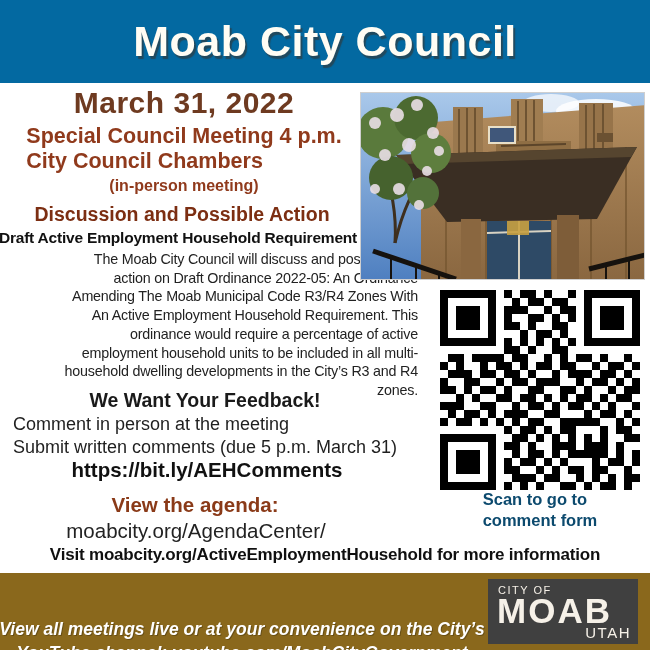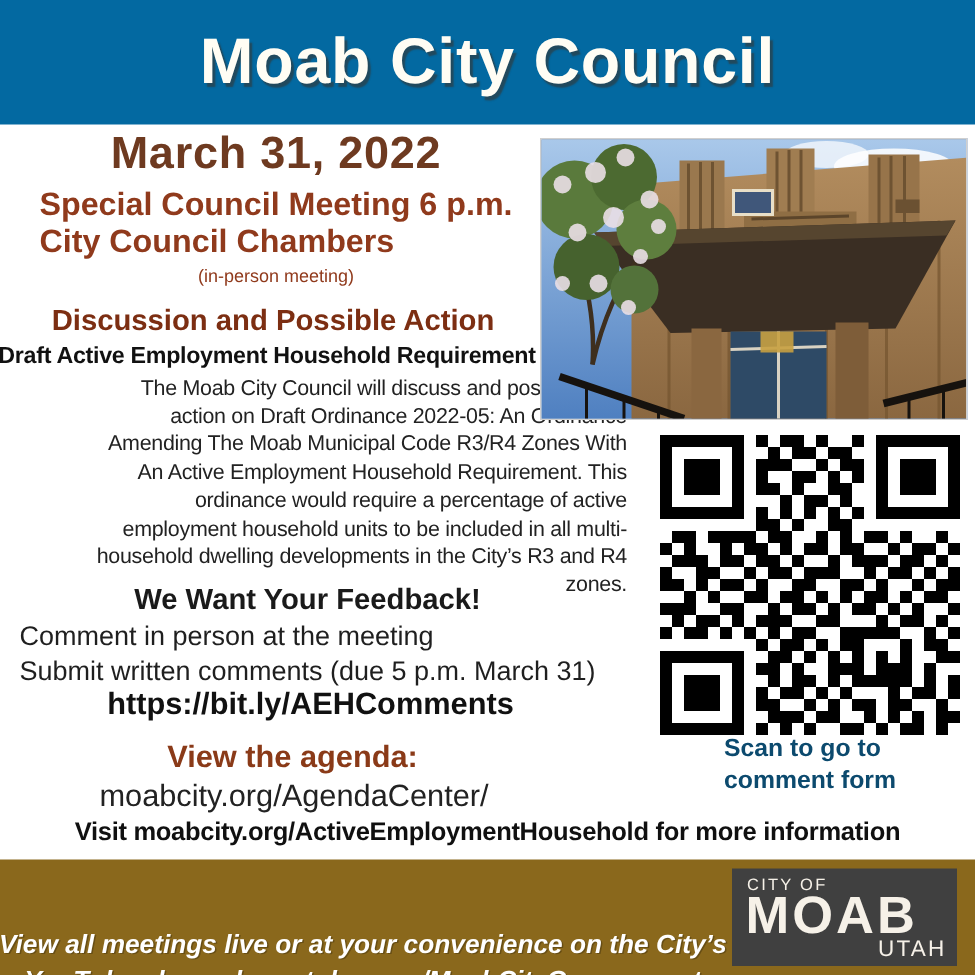--- a/index.html
+++ b/index.html
@@ -13,21 +13,21 @@
     background:#0369a1;display:flex;align-items:center;justify-content:center;
   }
   .main-title{
     color:#FFFDF4;font-size:43px;font-weight:bold;letter-spacing:.5px;
     text-shadow:2px 3px 1px rgba(70,35,10,.45);
   }
   
   .cline{position:absolute;transform:translateX(-50%);white-space:pre;}
   .date-heading{left:184px;top:85px;font-size:30px;line-height:36px;font-weight:600;color:#6E3A20;letter-spacing:.5px;}
   .meeting-lines{left:184px;top:124px;font-size:21.5px;line-height:25px;font-weight:bold;color:#903A1C;}
-  .inperson{left:184px;top:177px;font-size:12px;font-weight:normal;color:#903A1C;}
+  .inperson{left:184px;top:177px;font-size:16px;font-weight:bold;color:#903A1C;}
   .disc-heading{left:182px;top:203px;font-size:19.5px;font-weight:bold;color:#7C2E12;}
   .disc-subheading{left:178px;top:229px;font-size:15.5px;font-weight:bold;color:#111;letter-spacing:-.2px;}
   .body-text{
     position:absolute;left:18px;top:250px;width:400px;
     font-size:14.3px;line-height:18.7px;color:#222;letter-spacing:-.2px;
     white-space:pre;text-align:right;
   }
   .feedback-heading{left:205px;top:389px;font-size:19.5px;font-weight:bold;color:#1a1a1a;}
   .feedback-lines{left:205px;top:413px;font-size:18px;line-height:22.5px;color:#1f1f1f;}
   .feedback-link{left:207px;top:458px;font-size:20.5px;font-weight:bold;color:#111;}
@@ -59,21 +59,21 @@
   .logo .state{position:absolute;right:7px;bottom:3px;font-size:15px;letter-spacing:1.5px;}
 </style>
 </head>
 <body>
 
 <div class="top-banner">
   <div class="main-title">Moab City Council</div>
 </div>
 
 <div class="cline date-heading">March 31, 2022</div>
-<div class="cline meeting-lines">Special Council Meeting 6 p.m.
+<div class="cline meeting-lines">Special Council Meeting 4 p.m.
 City Council Chambers</div>
 <div class="cline inperson">(in-person meeting)</div>
 
 <div class="cline disc-heading">Discussion and Possible Action</div>
 <div class="cline disc-subheading">Draft Active Employment Household Requirement</div>
 <div class="body-text">The Moab City Council will discuss and possibly take
 action on Draft Ordinance 2022-05: An Ordinance
 Amending The Moab Municipal Code R3/R4 Zones With
 An Active Employment Household Requirement. This
 ordinance would require a percentage of active

